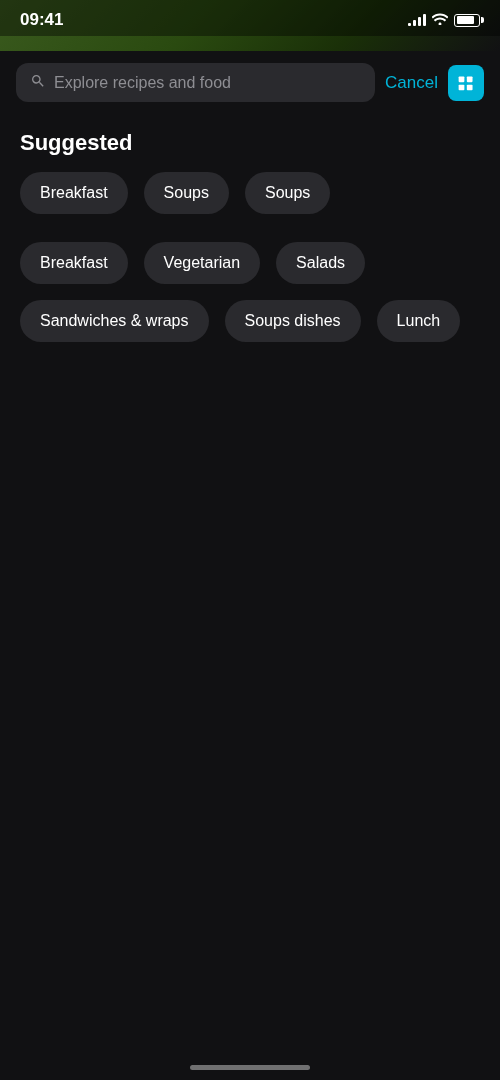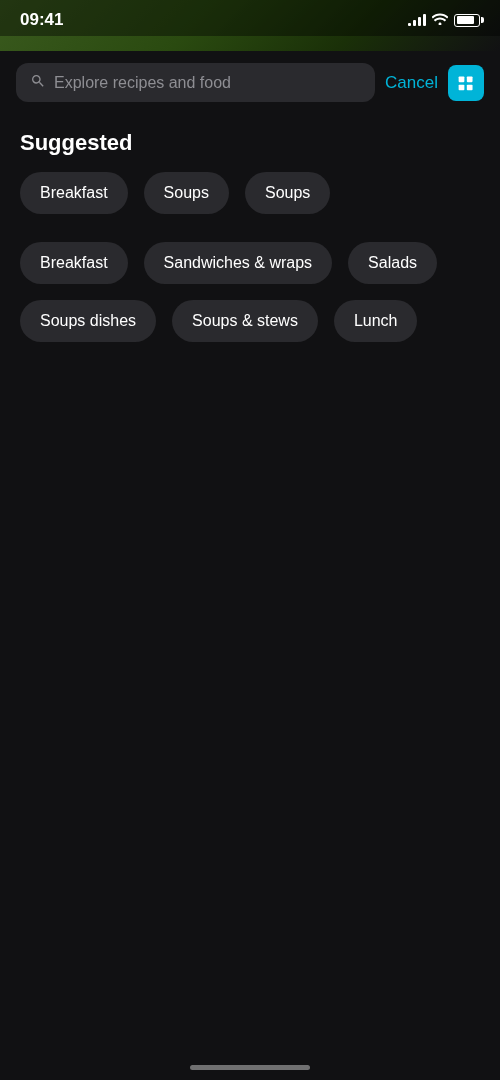--- a/index.html
+++ b/index.html
@@ -257,23 +257,23 @@
     <div class="chips-container">
       <button class="chip">Breakfast</button>
       <button class="chip">Soups</button>
       <button class="chip">Soups</button>
     </div>
   </div>
 
   <div>
     <div class="chips-container">
       <button class="chip">Breakfast</button>
+      <button class="chip">Vegetarian</button>
+      <button class="chip">Salads</button>
       <button class="chip">Sandwiches &amp; wraps</button>
-      <button class="chip">Salads</button>
       <button class="chip">Soups dishes</button>
-      <button class="chip">Soups &amp; stews</button>
       <button class="chip">Lunch</button>
     </div>
   </div>
 
 </div>
 
 <div class="home-indicator"></div>
 
 </body></html>

